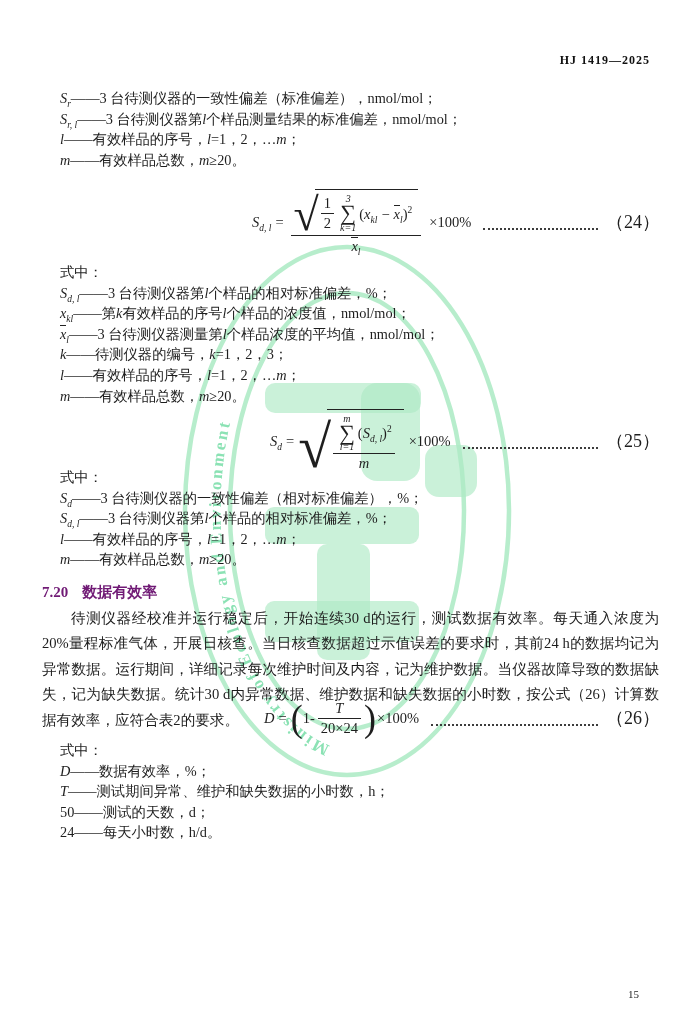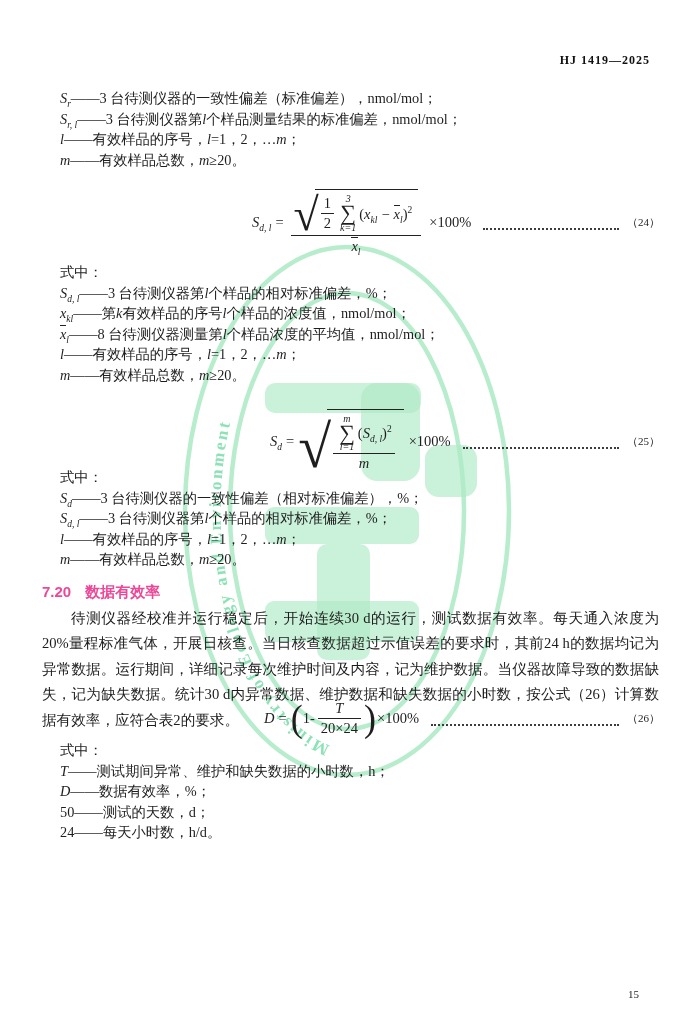--- a/index.html
+++ b/index.html
@@ -17,22 +17,22 @@
   
   .layer{position:absolute;z-index:1;}
   .hdr{top:53px;right:50px;font-size:12px;font-weight:bold;letter-spacing:1px;color:#111;}
   .defs{left:60px;right:38px;font-size:14.3px;line-height:20.6px;}
   .def-line{white-space:nowrap;}
   .var{font-style:italic;}
   sub{font-size:9.5px;font-style:italic;line-height:0;}
   sup{font-size:9.5px;line-height:0;}
   .obar{display:inline-block;border-top:1.3px solid #222;line-height:1.05;padding-top:1px;}
   
-  .heading{left:42px;top:583px;font-family:Liberation Sans, sans-serif;
-    font-weight:bold;font-size:15px;color:#ec4899;}
+  .heading{left:42px;top:583px;font-family:Liberation Serif, serif;
+    font-weight:bold;font-size:15px;color:#701a75;}
   .heading .ht{margin-left:14px;}
   .para{left:42px;right:41px;top:606px;font-size:14.6px;line-height:25.4px;
     text-align:justify;text-align-last:left;text-indent:29px;color:#1c1c1c;}
   .pageno{top:988px;left:628px;font-size:11px;}
   
   .eq{position:absolute;left:42px;right:40px;display:flex;align-items:center;z-index:1;
       font-size:14.5px;}
   .eq .spacer{flex:0 0 auto;}
   .math{display:flex;align-items:center;white-space:nowrap;}
   .mi{display:inline-block;}
@@ -48,21 +48,21 @@
   .sum .lim{font-style:italic;}
   .sqrt{display:inline-flex;align-items:flex-end;}
   .sqrt .sign{line-height:.82;font-style:normal;margin-right:-4px;}
   .sqrt .sign.s44{font-size:46px;}
   .sqrt .sign.s58{font-size:60px;line-height:.86;}
   .sqrt .body{border-top:1.6px solid #222;display:inline-flex;align-items:center;
       padding:4px 6px 1px 3px;}
   .paren{font-size:36px;font-weight:300;line-height:.9;transform:scaleY(1.05);}
   .leader{flex:1 1 auto;height:0;border-bottom:2.2px dotted #3c3c3c;margin:0 8px;
       position:relative;top:7px;}
-  .eqno{flex:0 0 auto;font-size:11px;}
+  .eqno{flex:0 0 auto;font-size:18px;}
 </style>
 </head>
 <body>
 
 <svg class="wm" viewBox="0 0 348 548" aria-hidden="true">
   <ellipse class="ring" cx="174" cy="273" rx="162" ry="264"></ellipse>
   <ellipse class="ring" cx="174" cy="273" rx="117" ry="218"></ellipse>
   <path id="wmArc" d="M 174 512 A 139 241 0 0 1 174 32" fill="none"></path>
   <text class="wmtext"><textPath href="#wmArc" startOffset="3%">Ministry of Ecology and Environment</textPath></text>
   <g class="shape">
@@ -117,21 +117,22 @@
   </span>
   <span class="leader"></span>
   <span class="eqno">（24）</span>
 </div>
 
 <div class="layer defs" style="top:262px">
   <div class="def-line">式中：</div>
   <div>
       <div class="def-line"><span class="var">S<sub>d, l</sub></span><span>——</span><span>3 台待测仪器第</span><span class="var">l</span><span>个样品的相对标准偏差，%；</span></div>
       <div class="def-line"><span class="var">x<sub>kl</sub></span><span>——</span><span>第</span><span class="var">k</span><span>有效样品的序号</span><span class="var">l</span><span>个样品的浓度值，nmol/mol；</span></div>
-      <div class="def-line"><span class="var"><span class="obar">x</span><sub>l</sub></span><span>——</span><span>8 台待测仪器测量第</span><span class="var">l</span><span>个样品浓度的平均值，nmol/mol；</span></div>
+      <div class="def-line"><span class="var"><span class="obar">x</span><sub>l</sub></span><span>——</span><span>3 台待测仪器测量第</span><span class="var">l</span><span>个样品浓度的平均值，nmol/mol；</span></div>
+      <div class="def-line"><span class="var">k</span><span>——</span><span>待测仪器的编号，</span><span class="var">k</span><span>=1，2，3；</span></div>
       <div class="def-line"><span class="var">l</span><span>——</span><span>有效样品的序号，</span><span class="var">l</span><span>=1，2，…</span><span class="var">m</span><span>；</span></div>
       <div class="def-line"><span class="var">m</span><span>——</span><span>有效样品总数，</span><span class="var">m</span><span>≥20。</span></div>
     </div>
 </div>
 
 <div class="eq" style="top:406px;height:70px">
   <span class="spacer" style="width:228px"></span>
   <span class="math">
     <span class="mi"><span class="var">S</span><sub>d</sub></span>
     <span class="mo">=</span>
@@ -193,20 +194,20 @@
     <span class="paren">)</span>
     <span class="mo times" style="margin-left:1px">×100%</span>
   </span>
   <span class="leader"></span>
   <span class="eqno">（26）</span>
 </div>
 
 <div class="layer defs" style="top:740px">
   <div class="def-line">式中：</div>
   <div>
+      <div class="def-line"><span class="var">D</span><span>——</span><span>数据有效率，%；</span></div>
       <div class="def-line"><span class="var">T</span><span>——</span><span>测试期间异常、维护和缺失数据的小时数，h；</span></div>
-      <div class="def-line"><span class="var">D</span><span>——</span><span>数据有效率，%；</span></div>
       <div class="def-line"><span>50</span><span>——</span><span>测试的天数，d；</span></div>
       <div class="def-line"><span>24</span><span>——</span><span>每天小时数，h/d。</span></div>
     </div>
 </div>
 
 <div class="layer pageno">15</div>
 
 </body></html>

